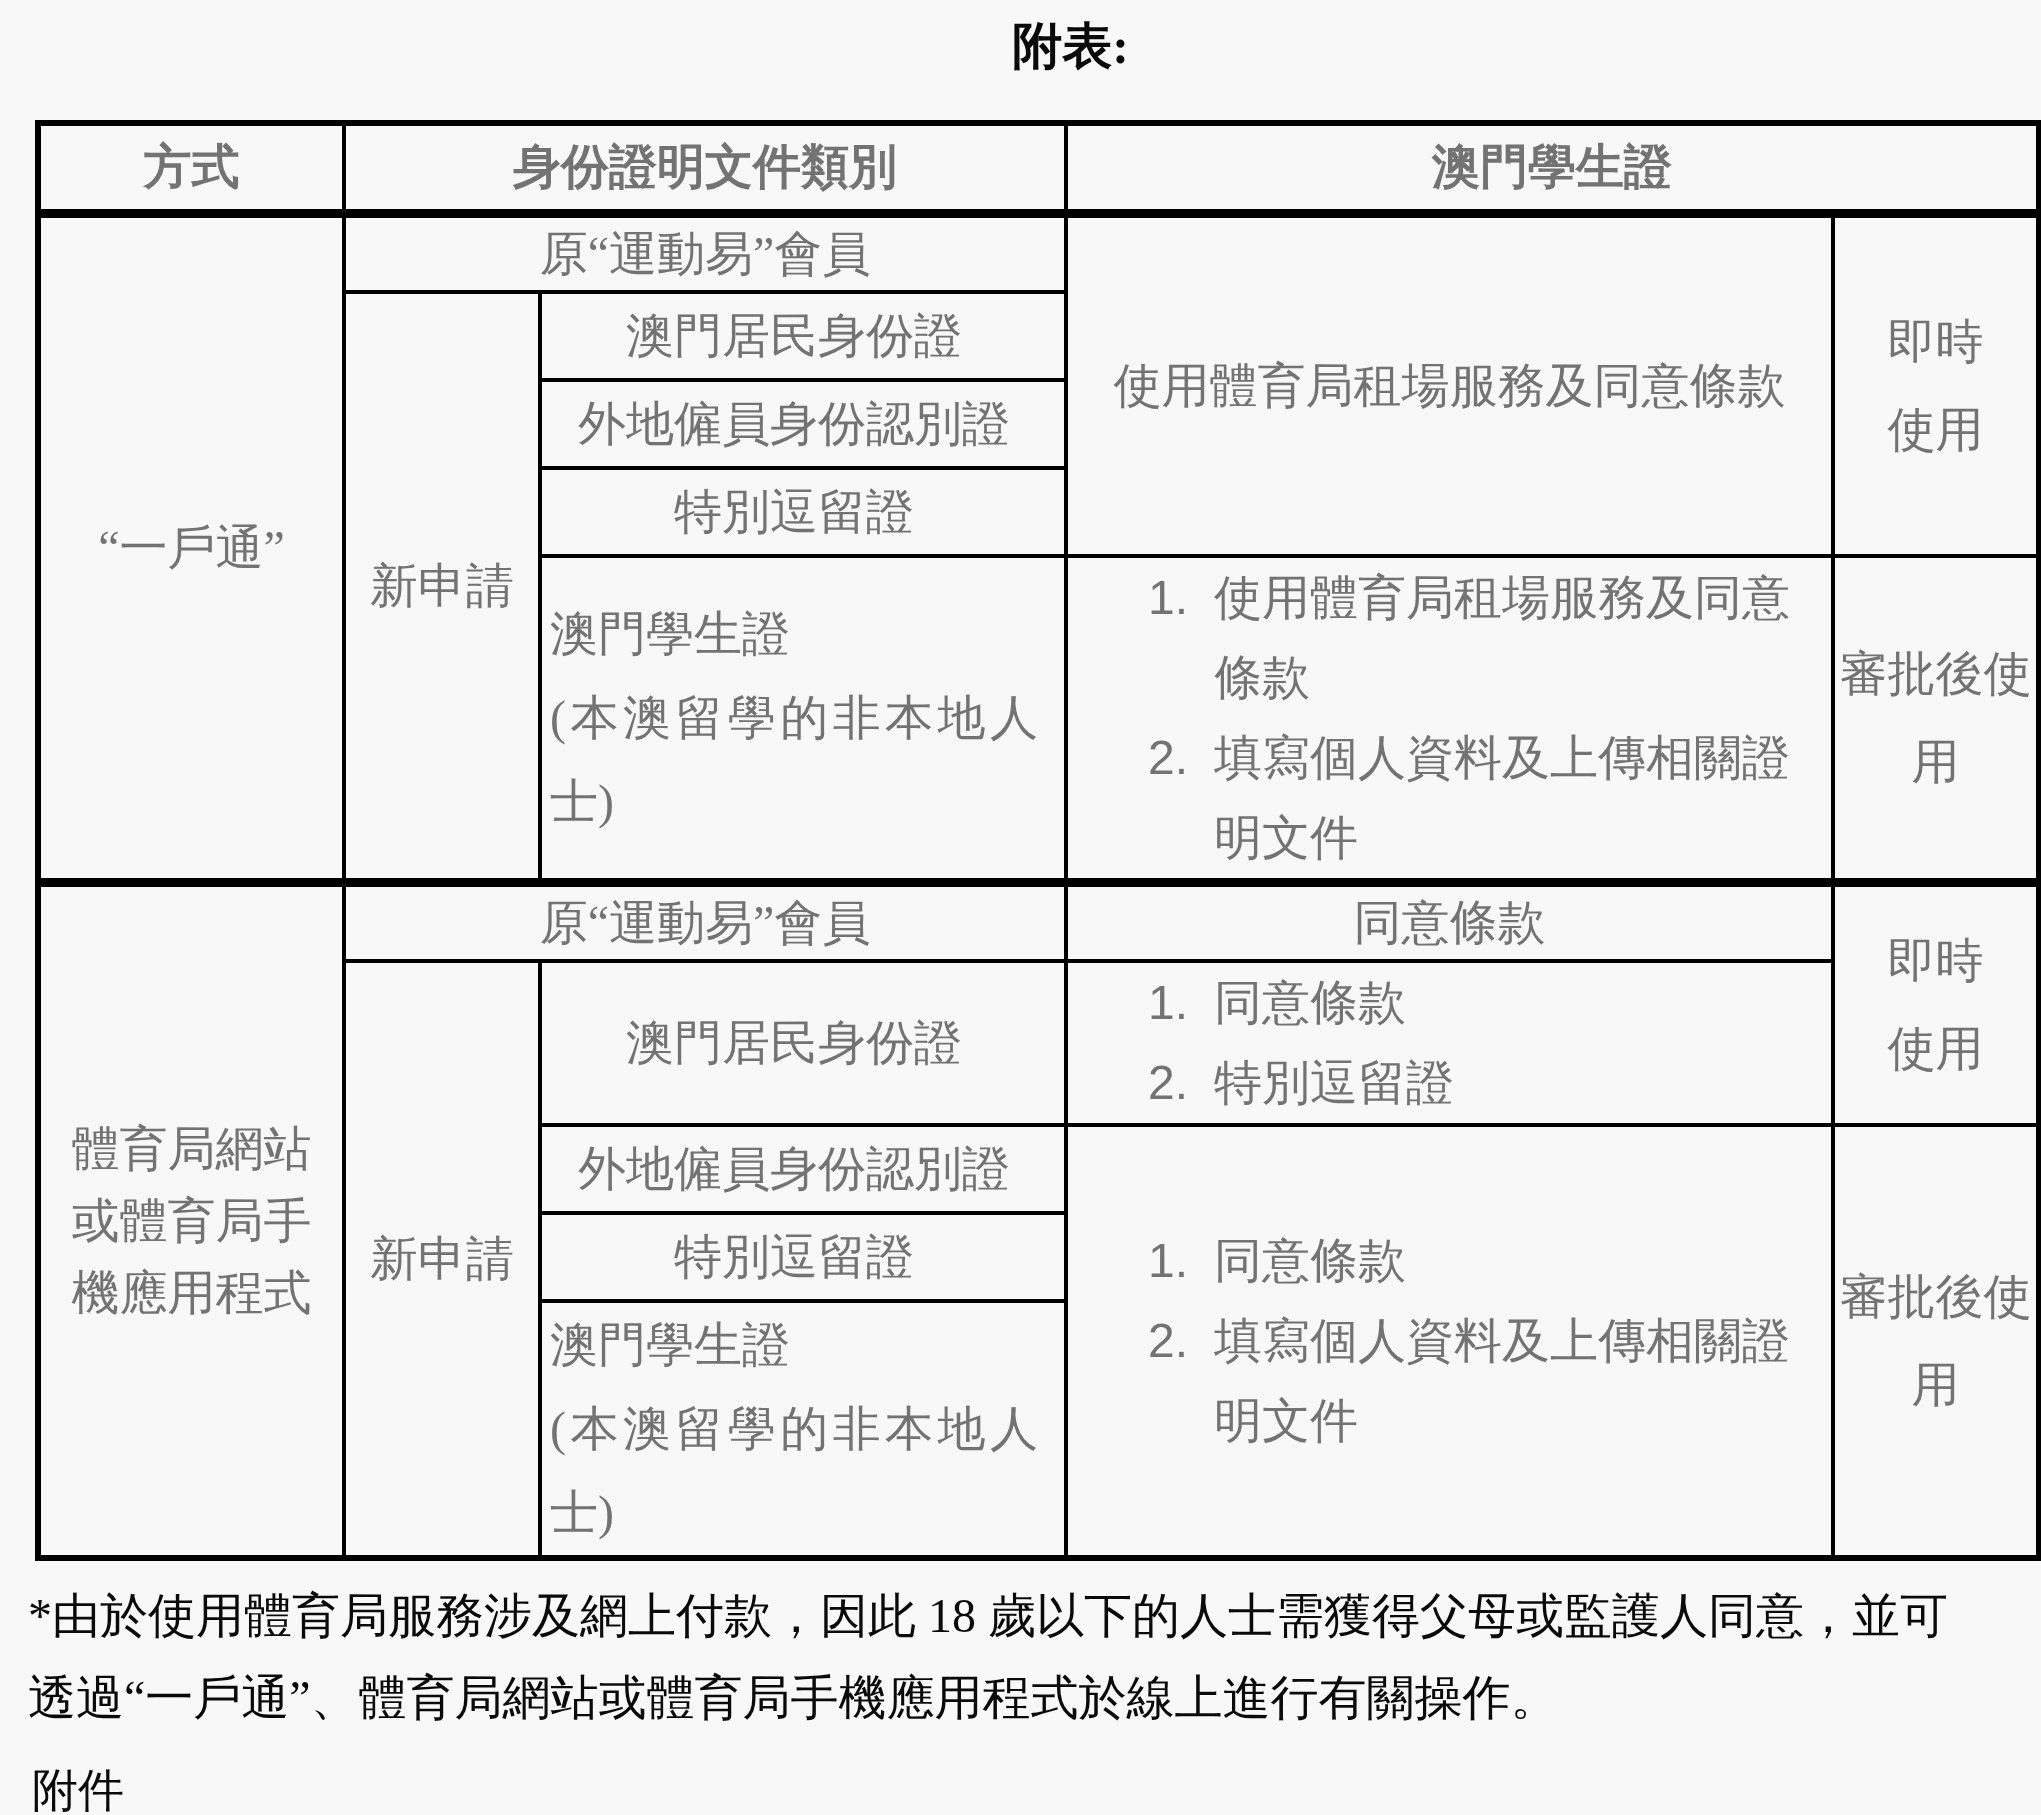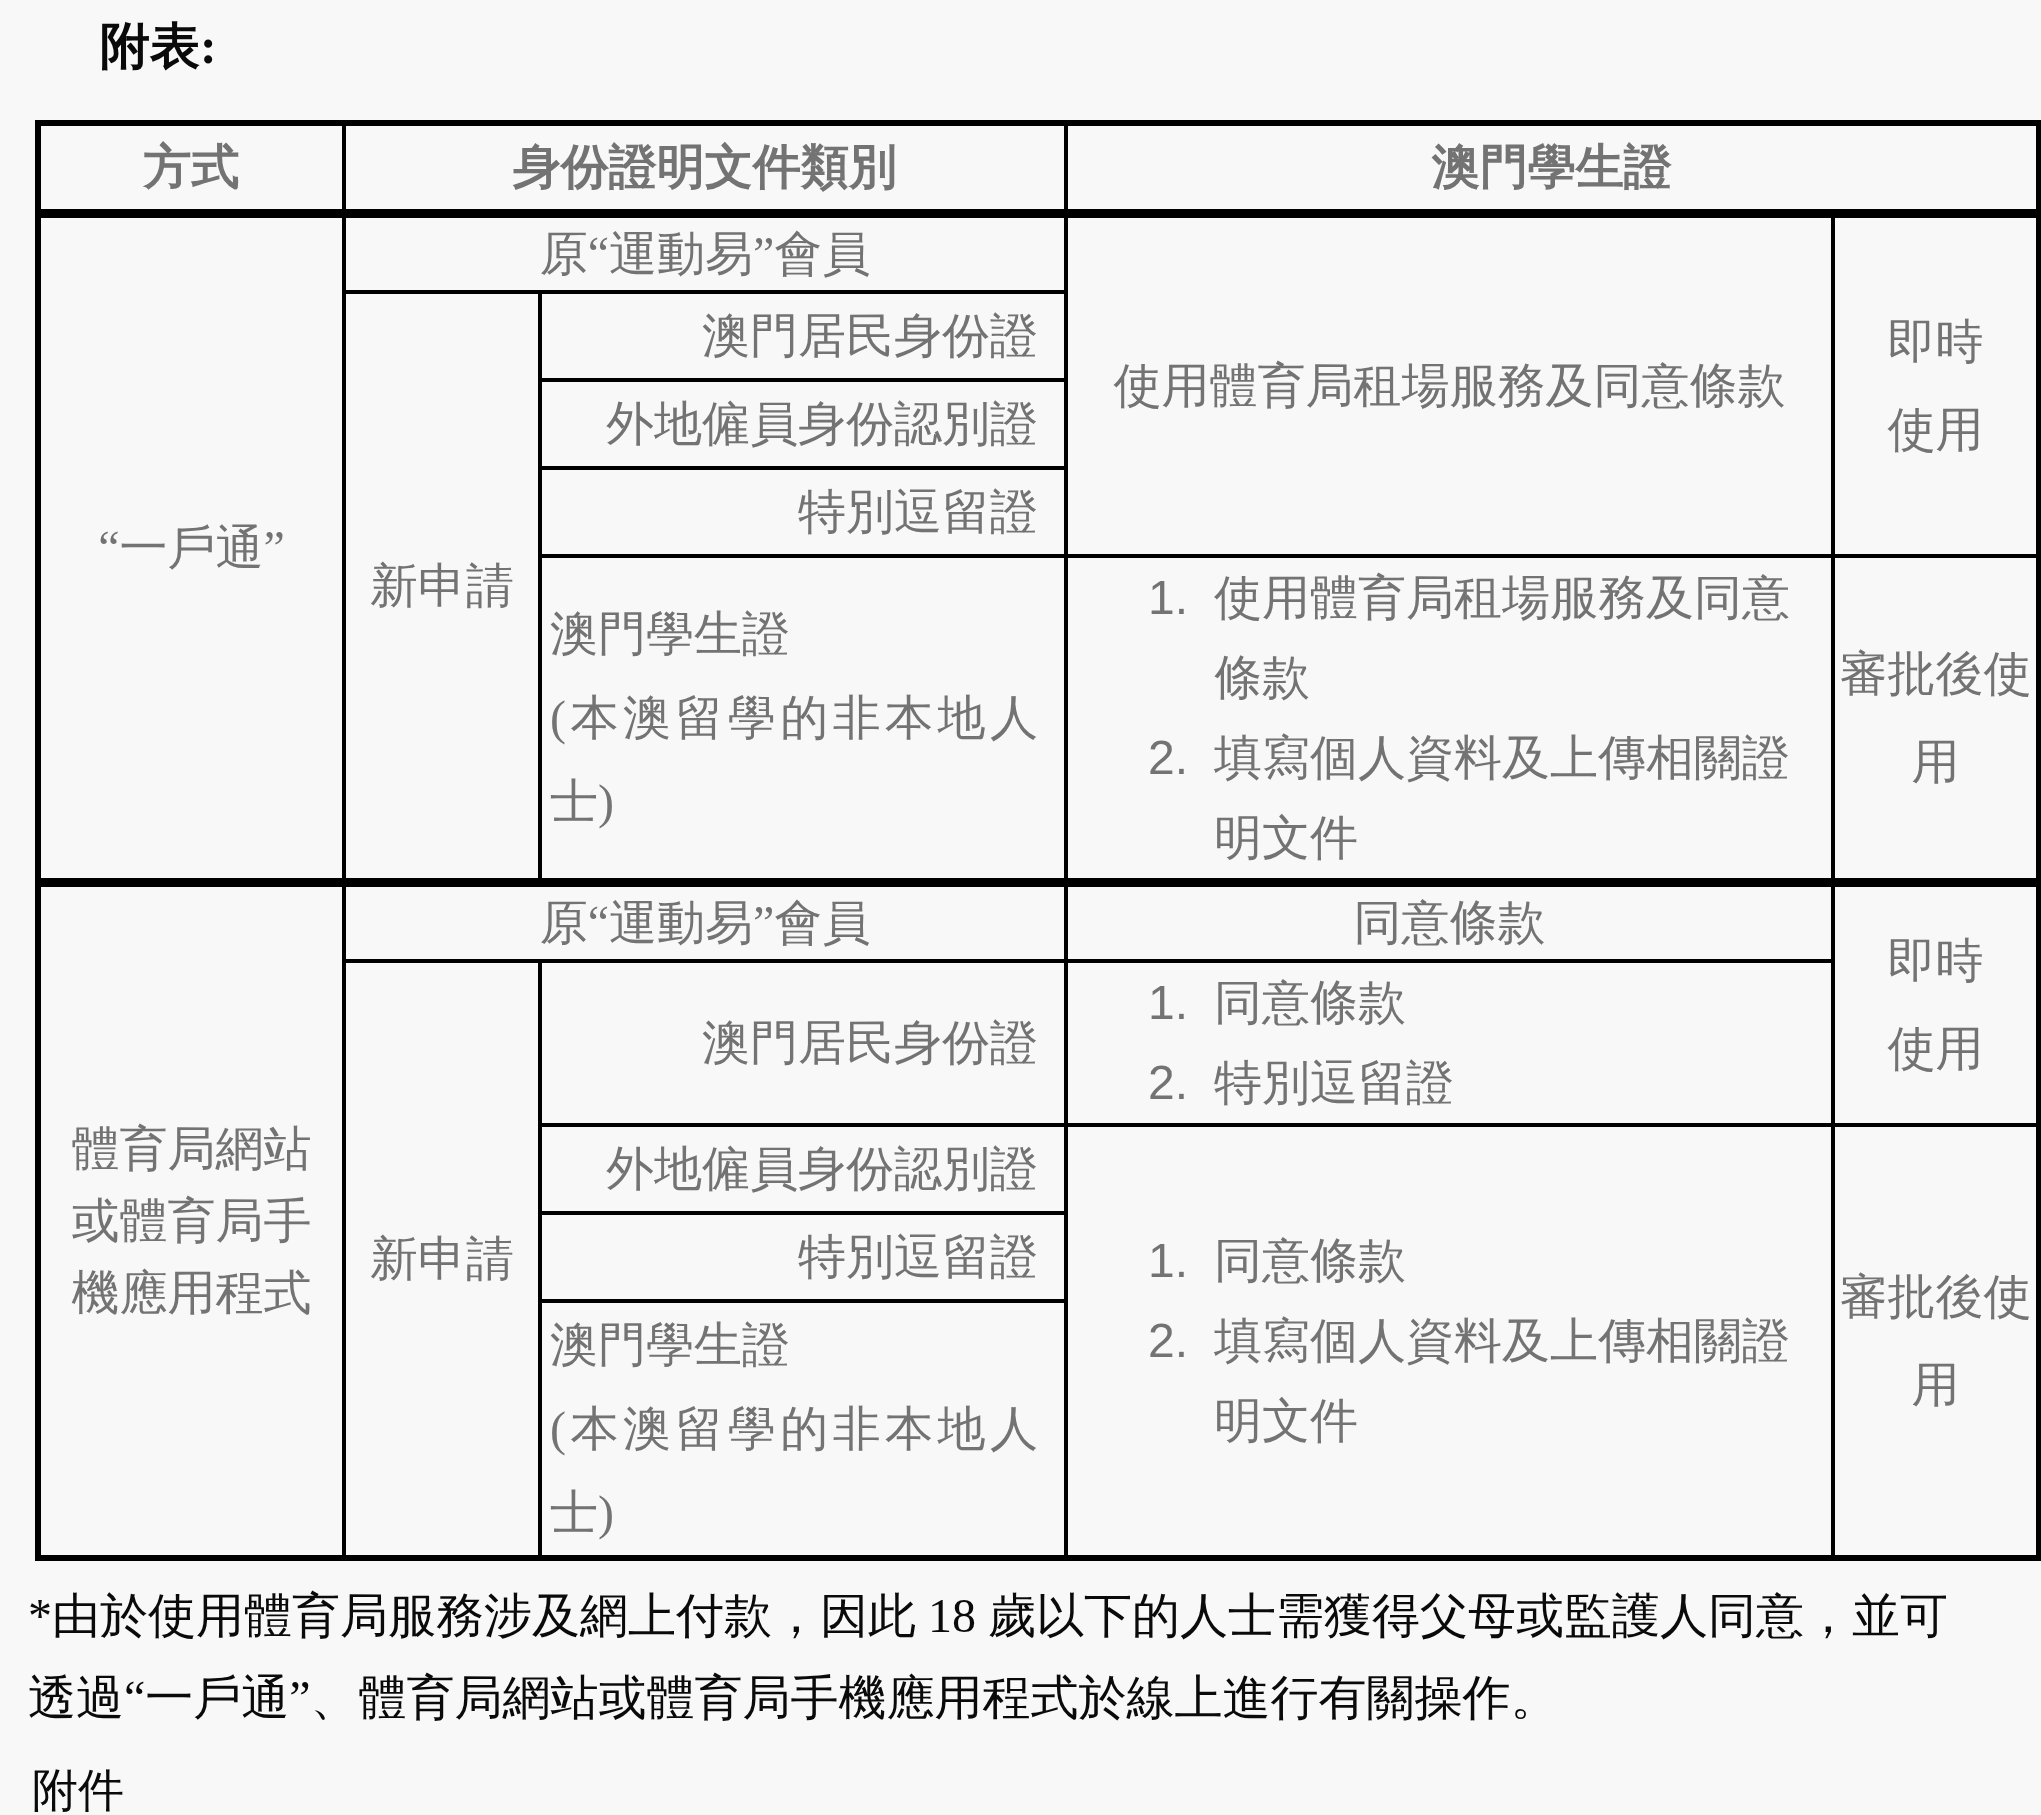--- a/index.html
+++ b/index.html
@@ -4,21 +4,21 @@
 <style>
   html,body{margin:0;padding:0;}
   body{
     width:2041px;height:1815px;
     background:#f8f8f8;color:#0a0a0a;
     font-family:"Liberation Serif","DejaVu Serif",serif;
     overflow:hidden;
   }
   .doc-title{
     margin:16px 0 0 100px;
-    font-size:50px;font-weight:bold;line-height:60px;
+    font-size:50px;font-weight:bold;line-height:60px;text-align:center;
   }
   table.reg{
     border-collapse:collapse;table-layout:fixed;
     width:2001px;margin:44px 0 0 35px;
     border:6px solid #000;
   }
   td{
     border:4px solid #000;
     font-size:48px;line-height:72px;
     vertical-align:middle;text-align:center;
@@ -26,21 +26,21 @@
     word-break:break-all;
   }
   tr.hdr-row{height:90px;}
   tr.r1{height:76px;}  tr.r2{height:83px;}  tr.r3{height:83px;}
   tr.r4{height:82px;}  tr.r5{height:316px;}
   tr.r6{height:70px;}  tr.r7{height:162px;} tr.r8{height:80px;}
   tr.r9{height:80px;}  tr.r10{height:242px;}
   td.hdr{font-weight:bold;border-bottom-width:9px;}
   td.secend{border-bottom-width:9px;}
   td.method{padding:0 28px;}
-  td.doc{text-align:right;padding:0 26px 0 8px;line-height:84px;}
+  td.doc{text-align:center;padding:0 26px 0 8px;line-height:84px;}
   td.doc.student{white-space:pre-line;text-align:justify;}
   td.avail{white-space:pre-line;line-height:88px;}
   td.steps-direct{padding:0 2px;}
   td.steps-cell{text-align:left;}
   ol.steps{list-style:none;margin:0;padding:0 8px 0 80px;}
   ol.steps li{display:flex;line-height:80px;font-size:48px;}
   ol.steps .num{width:66px;flex:none;font-family:"Liberation Sans","DejaVu Sans",sans-serif;}
   ol.steps .txt{flex:1;}
   .footnote{
     margin:14px 0 0 28px;width:1960px;

